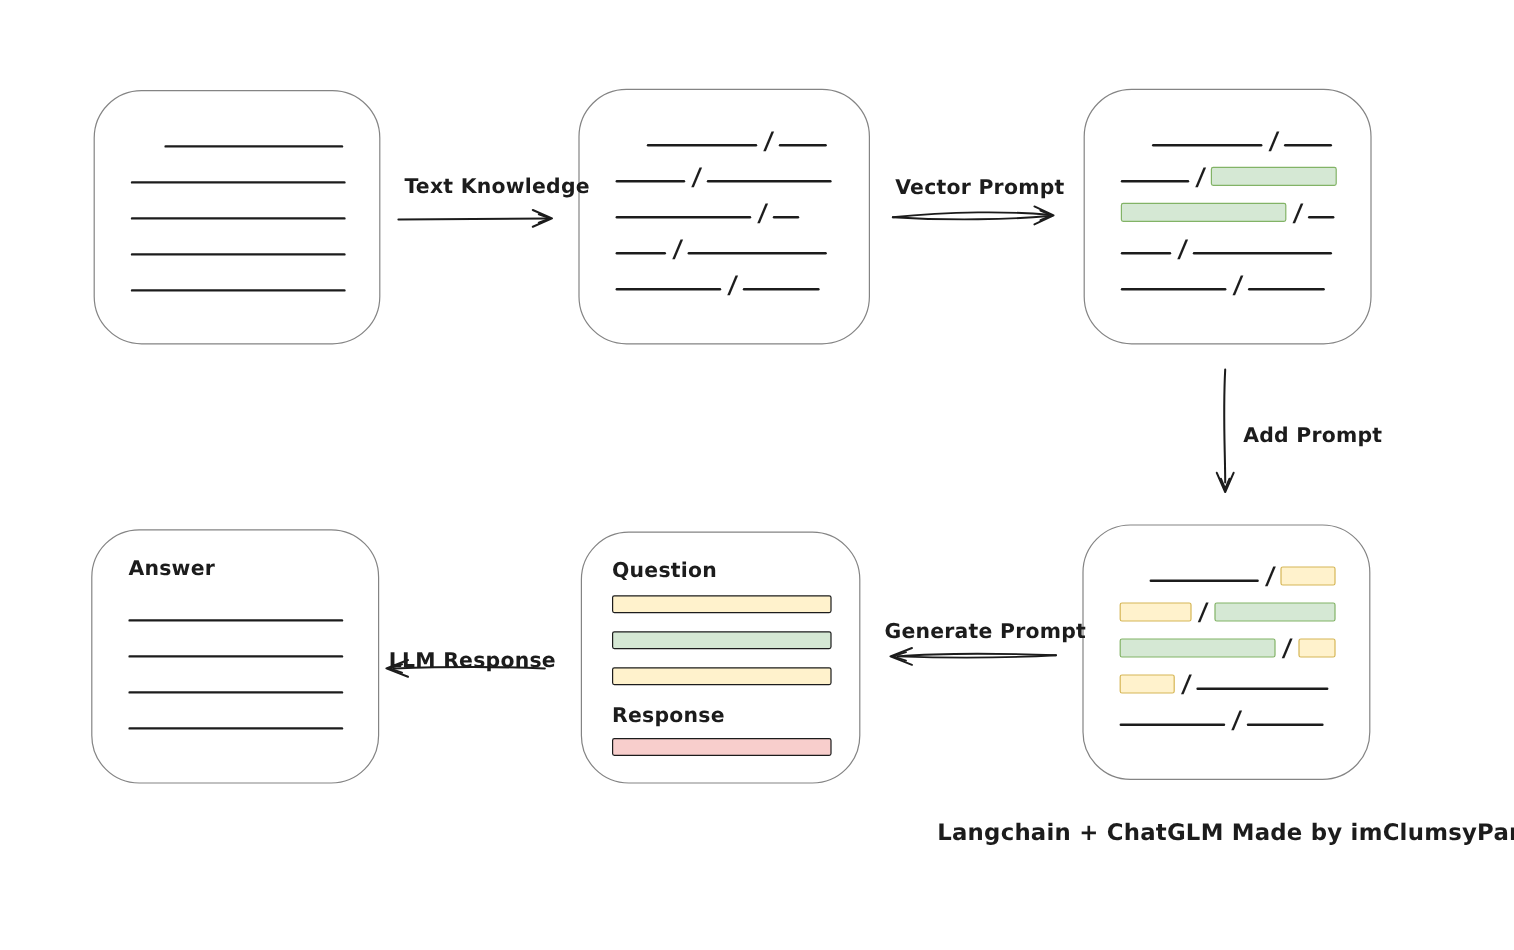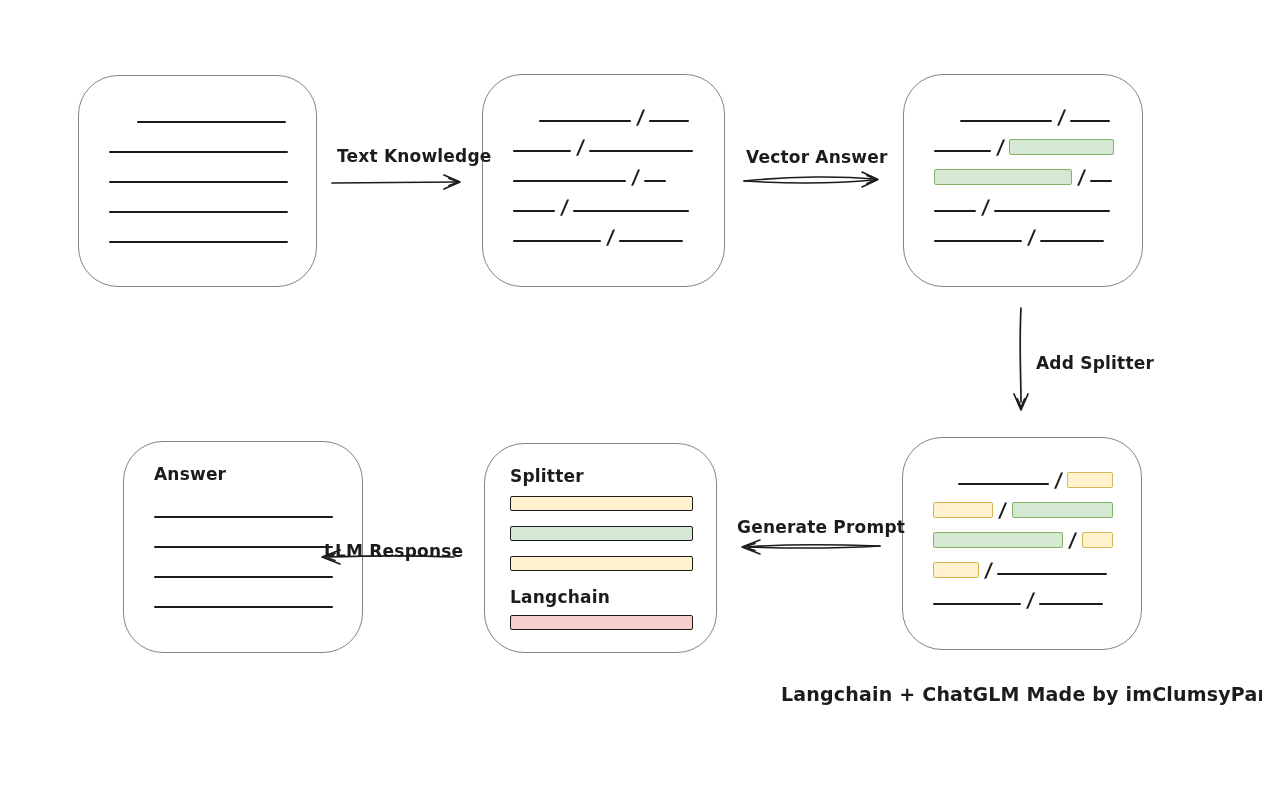--- a/index.html
+++ b/index.html
@@ -13,21 +13,21 @@
   .box {
     position:absolute; background:#fff;
     border:1.5px solid var(--box-border,#848484);
     border-radius:40px;
   }
   #box-document { left:78px;  top:75px;  width:239px; height:212px; }
   #box-chunks   { left:482px; top:74px;  width:243px; height:213px; }
   #box-search   { left:903px; top:74px;  width:240px; height:213px; }
   #box-context  { left:902px; top:437px; width:240px; height:213px; }
   #box-prompt   { left:484px; top:443px; width:233px; height:210px; }
-  #box-answer   { left:76px;  top:441px; width:240px; height:212px;margin-left:47px; }
+  #box-answer   { left:76px;  top:441px; width:240px; height:212px; }
 
   
   .rows { display:flex; flex-direction:column; gap:12px; padding:32px 28px 0 30px; }
   .chunk-row { display:flex; align-items:flex-end; height:18px; }
   .seg-indent { display:inline-block; height:1px; }
   .seg-line {
     display:inline-block; height:2px; background:var(--ink,#1c1c1c);
     margin-bottom:3px; border-radius:1px;
   }
   .seg-slash {
@@ -188,27 +188,27 @@
         </div>
         <div class="chunk-row">
           <span class="seg-line" style="width: 88px;"></span>
           <span class="seg-slash">/</span>
           <span class="seg-line" style="width: 64px;"></span>
         </div>
       </div>
   </div>
 
   <div class="box box-pad" id="box-prompt">
-    <div class="box-heading">Splitter</div>
+    <div class="box-heading">Question</div>
     <div class="bars">
         <div class="prompt-bar bar-yellow" style="width: 183px;"></div>
         <div class="prompt-bar bar-green" style="width: 183px;"></div>
         <div class="prompt-bar bar-yellow" style="width: 183px;"></div>
       </div>
-    <div class="box-heading question-heading">Langchain</div>
+    <div class="box-heading question-heading">Response</div>
     <div class="bars question-bars">
         <div class="prompt-bar bar-red" style="width: 183px;"></div>
       </div>
   </div>
 
   <div class="box box-pad" id="box-answer" style="padding-left:30px;">
     <div class="box-heading">Answer</div>
     <div>
         <div class="answer-line" style="width: 179px;"></div>
         <div class="answer-line" style="width: 179px;"></div>
@@ -227,30 +227,30 @@
   <div class="arrow-label" id="label-text-splitter">Text Knowledge</div>
 
   <div class="arrow" id="arrow-vector-search">
     <svg width="146" height="26" viewBox="0 0 146 26" fill="none" stroke-width="1.6" stroke-linecap="round" stroke-linejoin="round">
       <path d="M2 15 C 50 10, 100 10, 132 13"></path>
       <path d="M2 15 C 50 18, 100 17, 132 14"></path>
       <path d="M120 6 L136 13.5 L120 21"></path>
       <path d="M125 9.5 L134.5 13.5 L125 17.5"></path>
     </svg>
   </div>
-  <div class="arrow-label" id="label-vector-search">Vector Answer</div>
+  <div class="arrow-label" id="label-vector-search">Vector Prompt</div>
 
   <div class="arrow" id="arrow-add-context">
     <svg width="26" height="114" viewBox="0 0 26 114" fill="none" stroke-width="1.7" stroke-linecap="round" stroke-linejoin="round">
       <path d="M13 2 C 11 40, 13 70, 13 96"></path>
       <path d="M6 88 L13 104 L20 88"></path>
       <path d="M9.5 93 L13 101.5 L16.5 93"></path>
     </svg>
   </div>
-  <div class="arrow-label" id="label-add-context">Add Splitter</div>
+  <div class="arrow-label" id="label-add-context">Add Prompt</div>
 
   <div class="arrow" id="arrow-generate-prompt">
     <svg width="150" height="26" viewBox="0 0 150 26" fill="none" stroke-width="1.6" stroke-linecap="round" stroke-linejoin="round">
       <path d="M148 12 C 90 10, 40 11, 16 13"></path>
       <path d="M148 12 C 95 15, 45 14, 16 13"></path>
       <path d="M28 6 L10 13 L28 20"></path>
       <path d="M23 9.5 L12 13 L23 16.5"></path>
     </svg>
   </div>
   <div class="arrow-label" id="label-generate-prompt">Generate Prompt</div>

